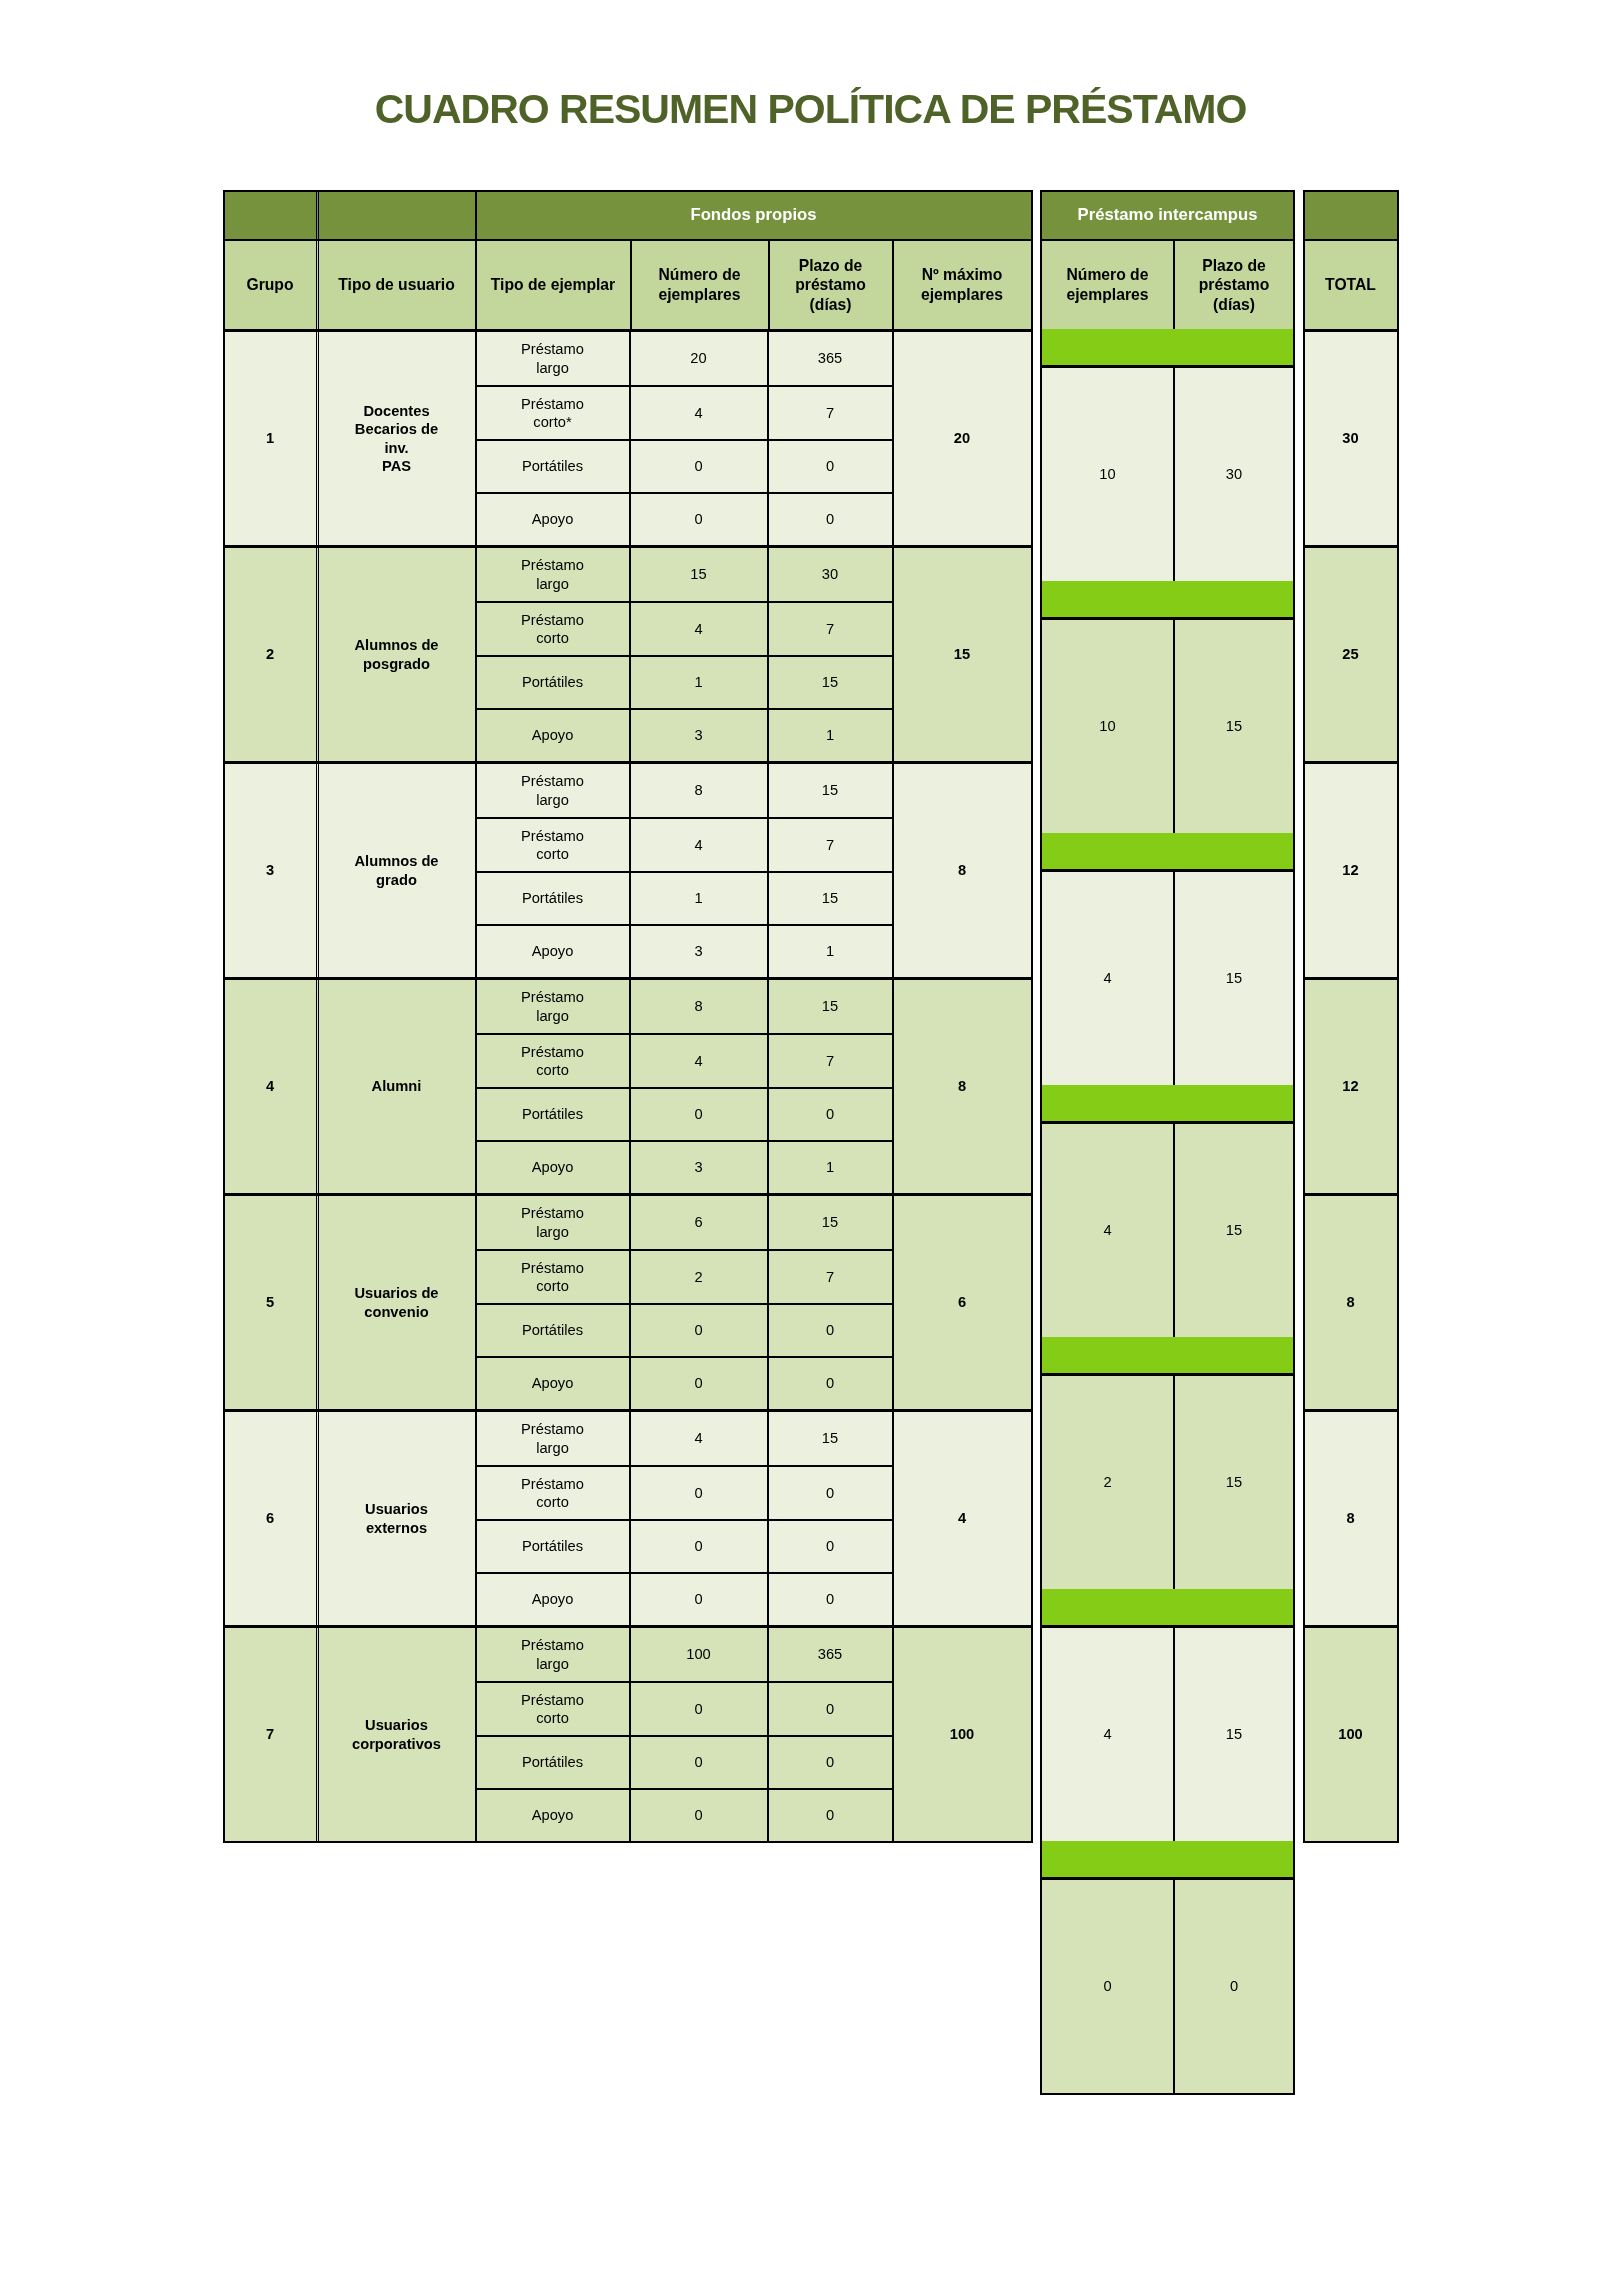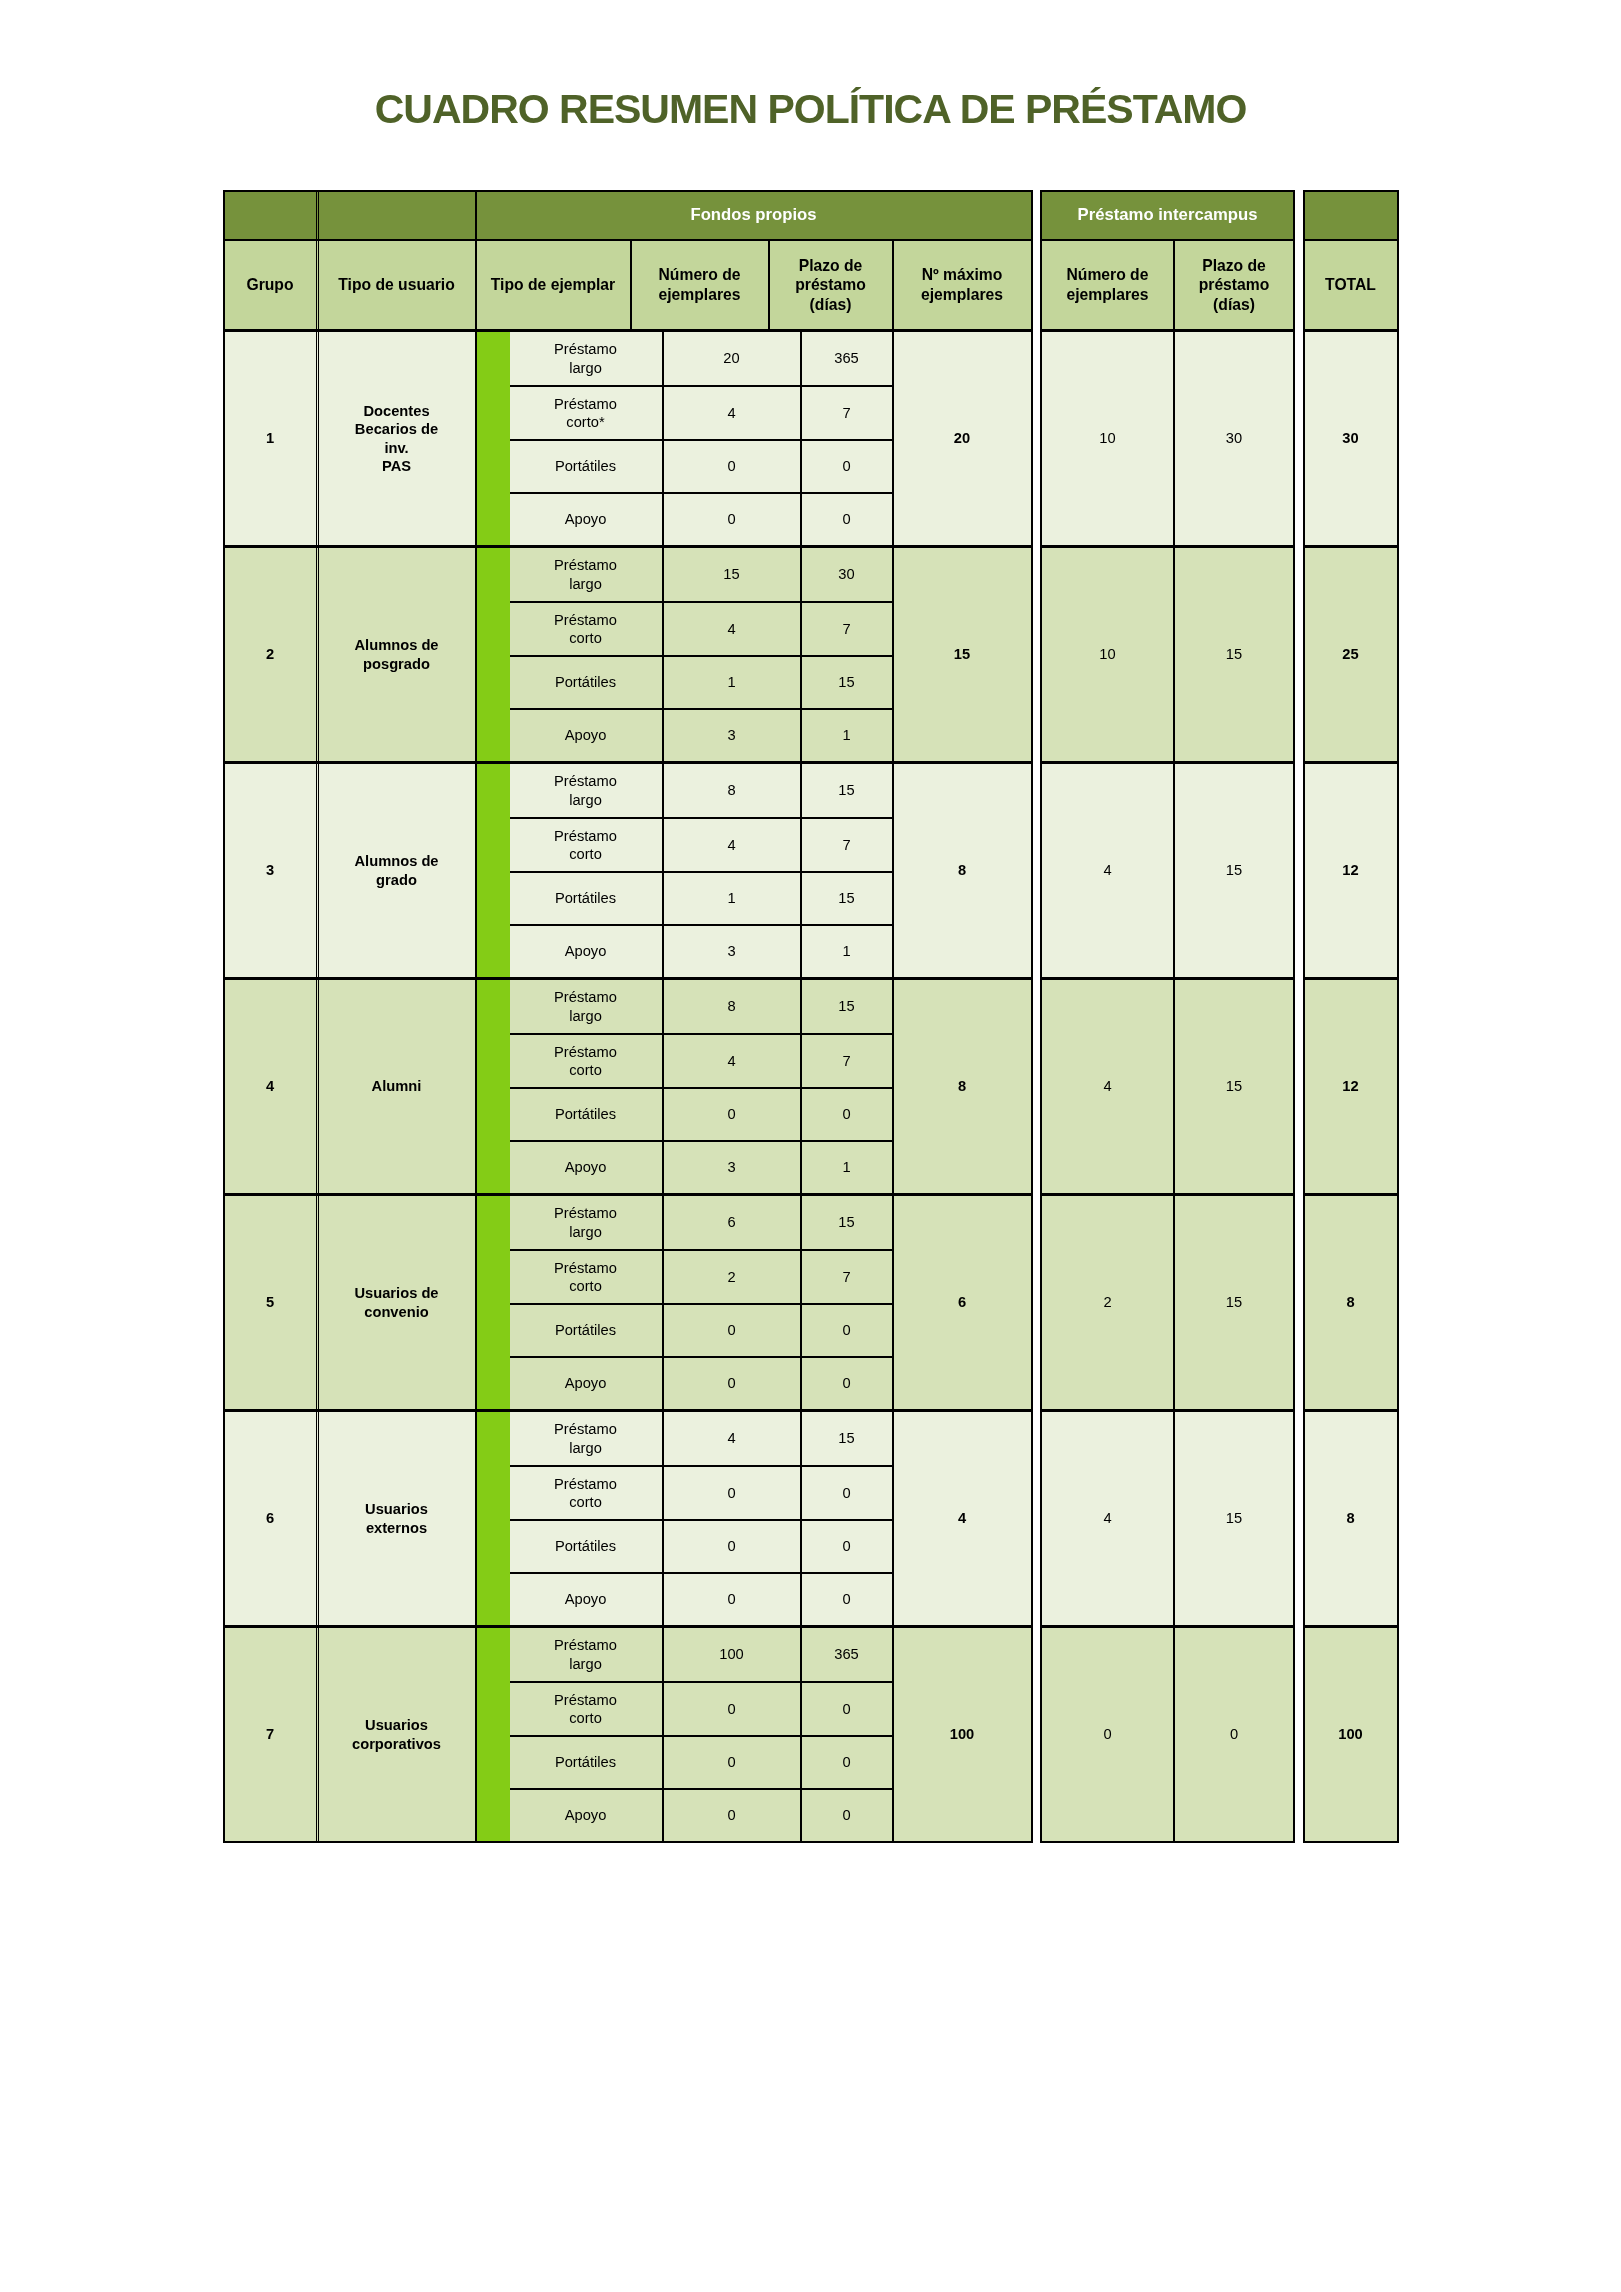--- a/index.html
+++ b/index.html
@@ -46,34 +46,34 @@
   .bl2{ border-left:2px solid var(--table-border,#000); }
   .bl3{ border-left:2.9px solid var(--table-border,#000); }
   .bldbl{ border-left:3.9px double var(--table-border,#000);font-weight:bold; }
 
   
   .group-block{
     display:grid; height:216px; border-top:3.9px solid var(--table-border,#000);
     background-clip:padding-box;
   }
   .tblA .group-block{ grid-template-columns:91px 159px 1fr 139px; }
-  .tblB .group-block{ grid-template-columns:131px 1fr; }
+  .tblB .group-block{ grid-template-columns:131px 1fr;margin-top:36px; }
   .tblC .group-block{ grid-template-columns:1fr; }
   .group-block.light .cell{ background:var(--row-light,#EBF1DE); }
   .group-block.dark  .cell{ background:var(--row-dark,#D6E2B8); }
 
   .c-grupo{ font-weight:bold; font-size:14.7px; }
   .c-usuario{ font-size:14.7px; white-space:pre-line; }
   .c-max{ font-weight:bold; font-size:14.7px; }
   .c-total{ font-weight:bold; font-size:14.7px; }
   .c-inter{ font-size:14.7px; }
 
   .sub-grid{ display:grid; grid-template-rows:repeat(4,1fr);
              border-left:2.9px solid var(--table-border,#000); }
-  .sub-row{ display:grid; grid-template-columns:152px 138px 1fr;margin-left:33px; }
+  .sub-row{ display:grid; grid-template-columns:152px 138px 1fr; }
   .sub-row + .sub-row{ border-top:2px solid var(--table-border,#000); }
   .s-tipo{ font-size:14.7px; white-space:pre-line; }
   .s-num,.s-plazo{ font-size:14.7px; }
 </style>
 </head>
 <body>
 
 <div class="page">
 
   <h1 class="title">CUADRO RESUMEN POLÍTICA DE PRÉSTAMO</h1>

